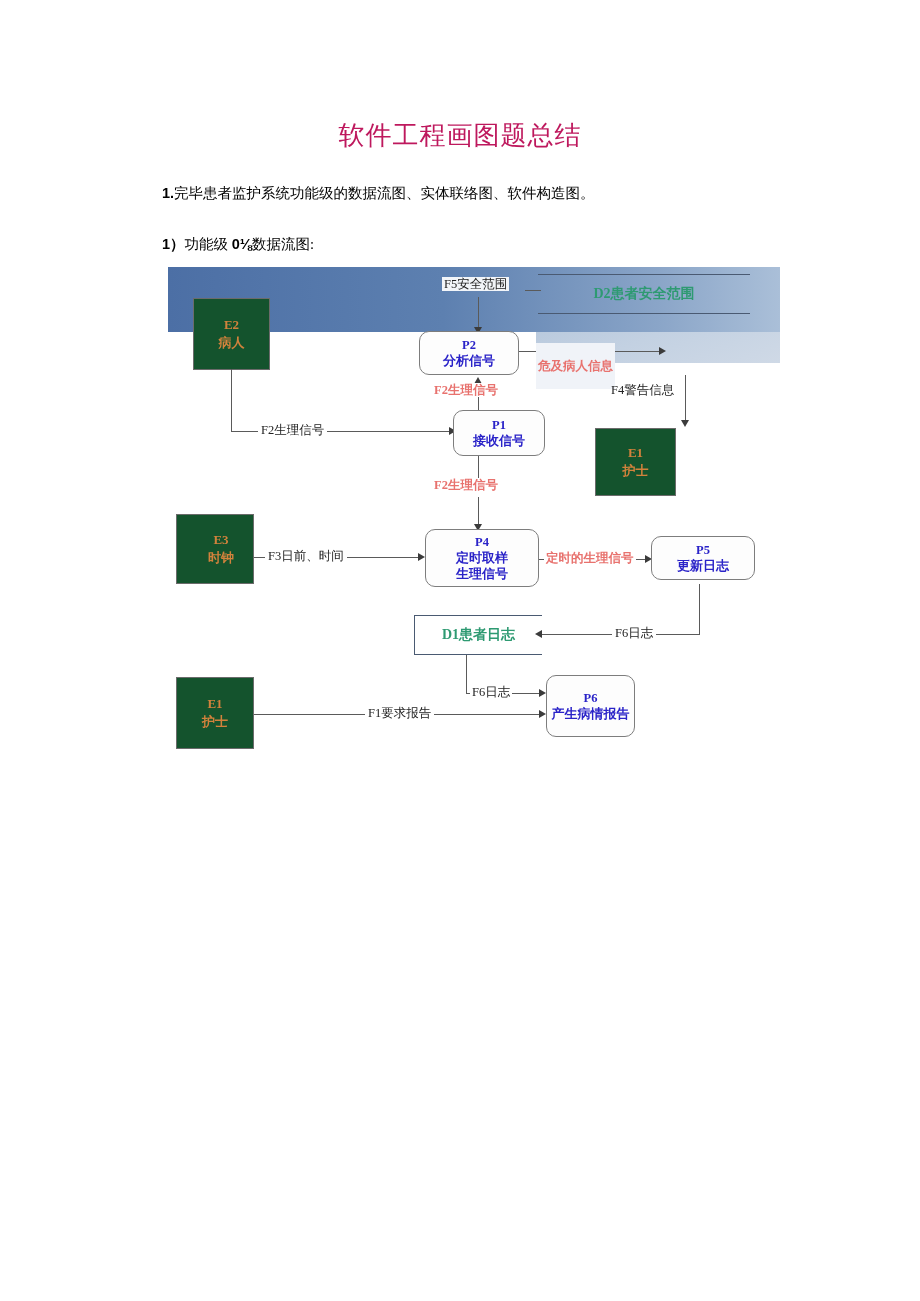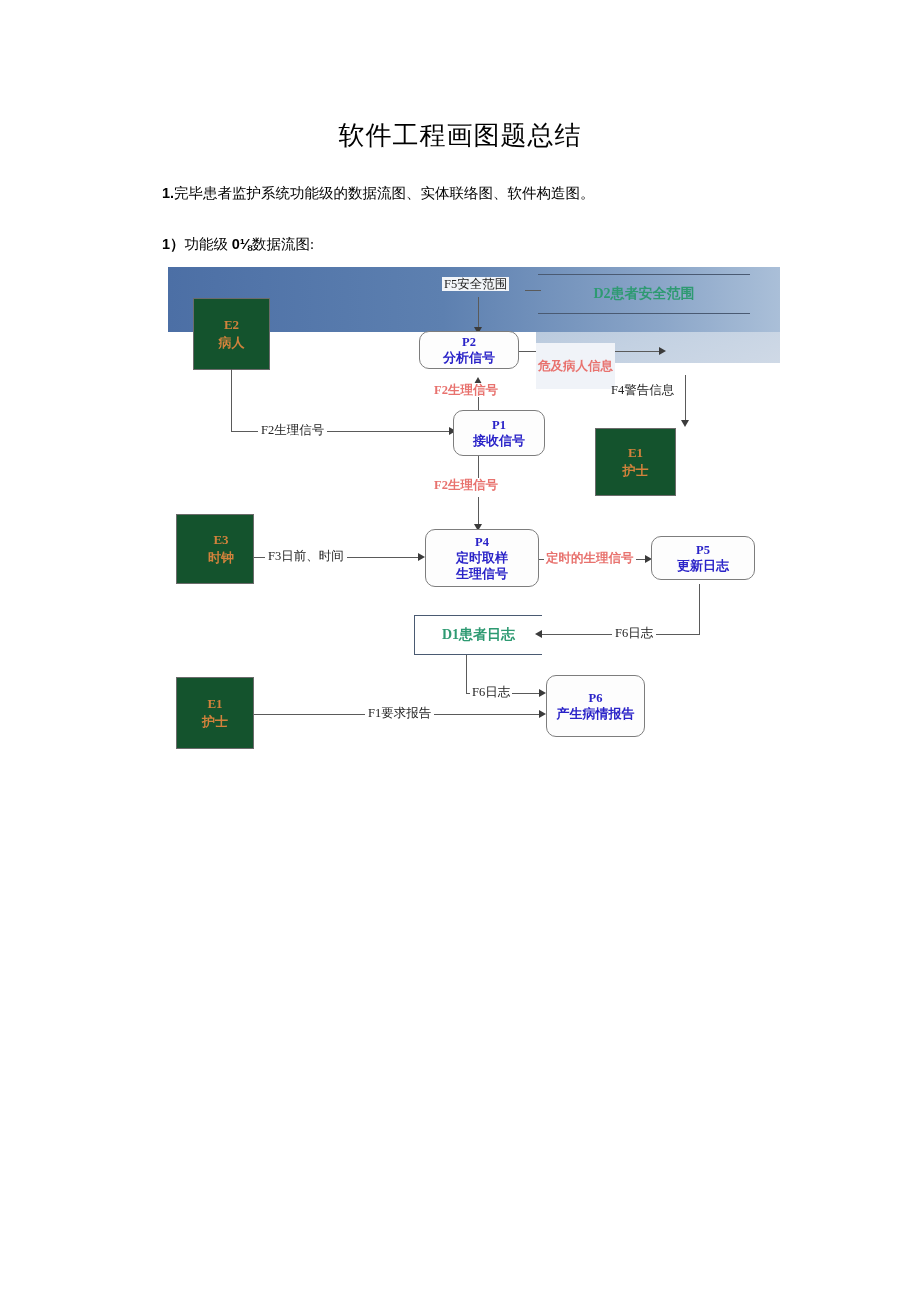--- a/index.html
+++ b/index.html
@@ -26,21 +26,21 @@
   
   .doc-title {
     position: absolute;
     left: 0;
     top: 118px;
     width: 920px;
     text-align: center;
     font-size: 26px;
     font-weight: 400;
     letter-spacing: 1px;
-    color: #000000;
+    color: #be185d;
     font-family: "Liberation Serif", "DejaVu Serif", serif;
   }
 
   .para-1 {
     position: absolute;
     left: 162px;
     top: 183px;
     font-size: 14.5px;
     line-height: 1.5;
     white-space: nowrap;
@@ -234,21 +234,21 @@
     <div class="node entity" style="left:25px; top:33px; width:77px; height:72px;">
       <span class="id">E2</span>
       <span class="nm">病人</span>
     </div>
 
     <div class="ln v" style="left:63px; top:104px; height:63px;"></div>
     <div class="ln h" style="left:63px; top:166px; width:222px;"></div>
     <div class="arw right" style="left:281px; top:162px;"></div>
     <div class="flow-label" style="left:90px; top:158px; background:#ffffff; padding:0 3px;">F2生理信号</div>
 
-    <div class="node process" style="left:251px; top:66px; width:100px; height:38px;">
+    <div class="node process" style="left:251px; top:66px; width:100px; height:44px;">
       <span class="id">P2</span>
       <span class="nm">分析信号</span>
     </div>
 
     <div class="ln h" style="left:351px; top:86px; width:145px;"></div>
     <div class="arw right" style="left:491px; top:82px;"></div>
     <div class="flow-label red" style="left:368px; top:78px; background:#f0f3f8; padding:16px 2px;">危及病人信息</div>
 
 
     <div class="ln v" style="left:517px; top:110px; height:50px;"></div>
@@ -314,19 +314,19 @@
 
     <div class="node entity" style="left:8px; top:412px; width:78px; height:72px;">
       <span class="id">E1</span>
       <span class="nm">护士</span>
     </div>
 
     <div class="ln h" style="left:86px; top:449px; width:290px;"></div>
     <div class="arw right" style="left:371px; top:445px;"></div>
     <div class="flow-label" style="left:197px; top:441px; background:#ffffff; padding:0 3px;">F1要求报告</div>
 
-    <div class="node process" style="left:378px; top:410px; width:99px; height:62px;">
+    <div class="node process" style="left:378px; top:410px; width:89px; height:62px;">
       <span class="id">P6</span>
       <span class="nm">产生病情报告</span>
     </div>
 
   </div>
 </div>
 
 </body></html>

